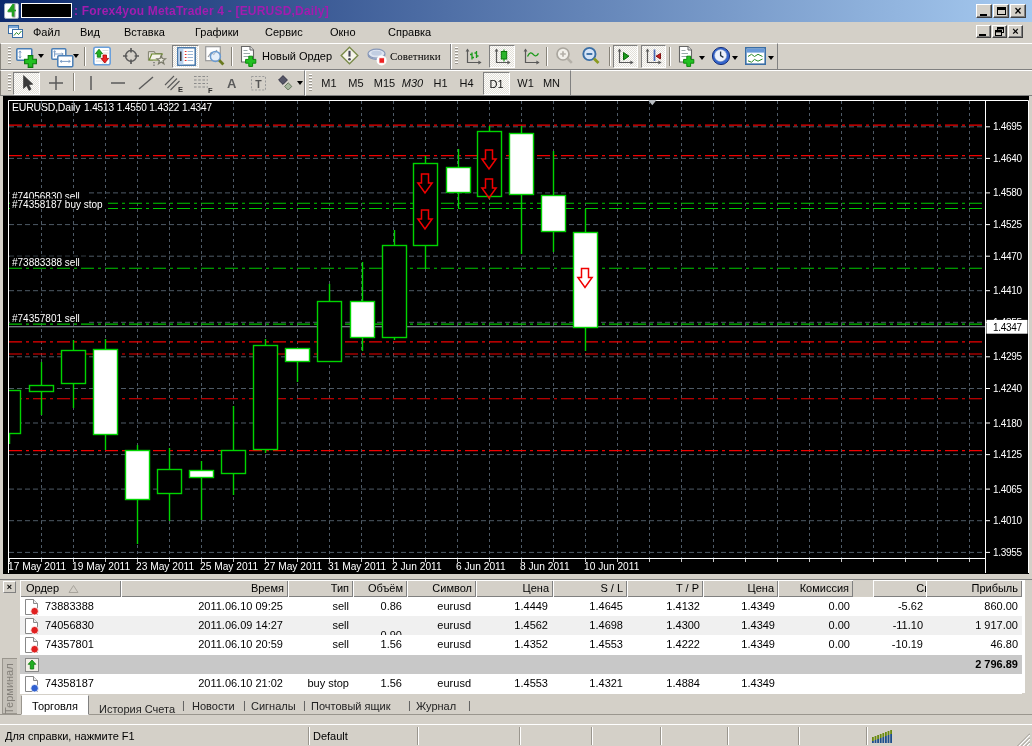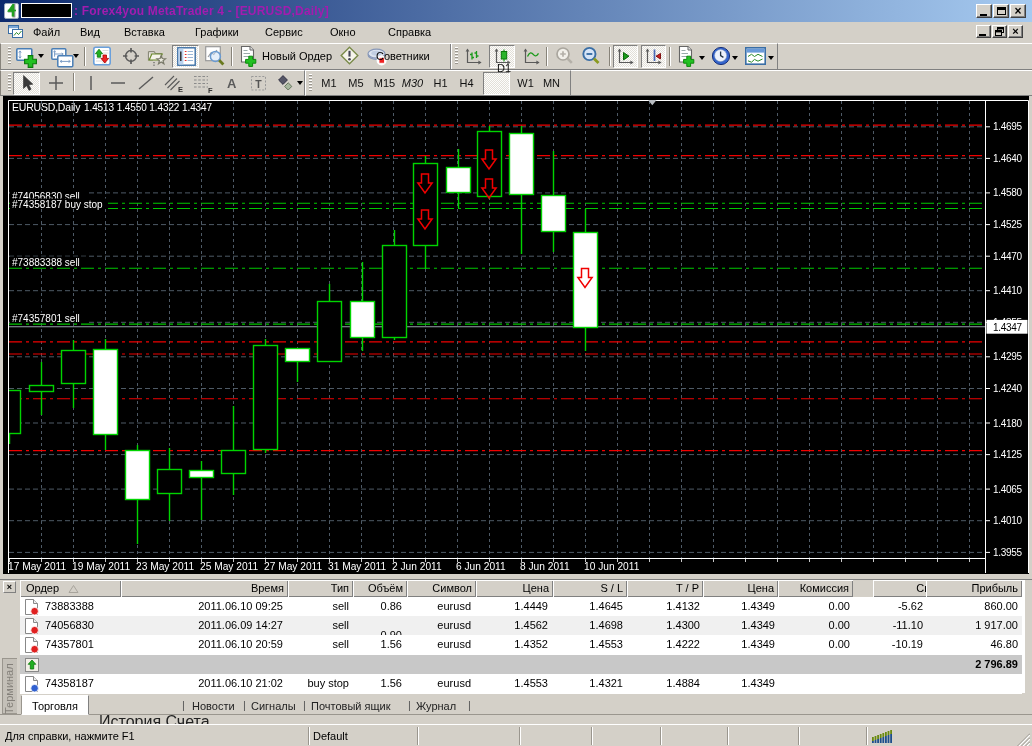--- a/index.html
+++ b/index.html
@@ -131,21 +131,21 @@
     <path d="M9.5 4.8 v5.8" stroke="#445" stroke-width="2.1"></path>
     <circle cx="9.5" cy="13.3" r="1.3" fill="#445"></circle>
   </svg>
 <svg class="abs" style="left:366px;top:46px" width="23" height="21" viewBox="0 0 23 21">
     <path d="M2 8.5 c0 2.8 3.8 4.8 8.5 4.8 s8.5-2 8.5-4.8" fill="#b8c6de" stroke="#8898b8" stroke-width="1.2"></path>
     <ellipse cx="10.5" cy="7.6" rx="8.5" ry="4.4" fill="#dde4f0" stroke="#8898b8" stroke-width="1.2"></ellipse>
     <ellipse cx="10.5" cy="7.2" rx="5.2" ry="2.4" fill="#c2cee2"></ellipse>
     <circle cx="15.6" cy="14.4" r="5" fill="#fff"></circle>
     <rect x="13" y="11.8" width="5.4" height="5.4" fill="#ee2222" stroke="#fff" stroke-width="0.8"></rect>
   </svg>
-<div class="abs t11" style="left:376px;top:50px;">Советники</div>
+<div class="abs t11" style="left:390px;top:50px;font-family:Liberation Serif, serif;">Советники</div>
 <div class="abs" style="left:450px;top:44px;width:2px;height:25px;border-left:1px solid #808080;border-right:1px solid #fff;"></div>
 <div class="grip" style="left:455px;top:47px;height:18px;"></div>
 <svg class="abs" style="left:464px;top:47px" width="20" height="20" viewBox="0 0 20 20">
     <path d="M3.5 2.5 V15.5 H16.5" stroke="#5a5a5a" stroke-width="1.2" fill="none"></path>
     <path d="M1.6 4.6 L3.5 1.4 L5.4 4.6 Z" fill="#5a5a5a"></path>
     <path d="M14.4 13.6 L17.6 15.5 L14.4 17.4 Z" fill="#5a5a5a"></path>
     <path d="M8 5.5 v7 M8 7.5 h-2 M8 10.5 h2 M12.5 4 v7 M12.5 6 h-2 M12.5 9 h2" stroke="#1a9a1a" stroke-width="1.3"></path>
   </svg>
 <div class="btn-pressed" style="left:489px;top:45px;width:26px;height:23px;"></div>
 <svg class="abs" style="left:493px;top:47px" width="20" height="20" viewBox="0 0 20 20">
@@ -252,21 +252,21 @@
   </svg>
 <div class="abs" style="left:297px;top:81px;width:0;height:0;border:3.5px solid transparent;border-top:4px solid #000;"></div>
 <div class="grip" style="left:309px;top:74px;height:18px;"></div>
 <div class="abs t11" style="left:318px;top:77px;width:22px;text-align:center;color:#111;">M1</div>
 <div class="abs t11" style="left:345px;top:77px;width:22px;text-align:center;color:#111;">M5</div>
 <div class="abs t11" style="left:371px;top:77px;width:27px;text-align:center;color:#111;">M15</div>
 <div class="abs t11" style="left:399px;top:77px;width:27px;text-align:center;color:#111;font-style:italic;">M30</div>
 <div class="abs t11" style="left:429px;top:77px;width:23px;text-align:center;color:#111;">H1</div>
 <div class="abs t11" style="left:455px;top:77px;width:23px;text-align:center;color:#111;">H4</div>
 <div class="btn-pressed" style="left:483px;top:72px;width:27px;height:23px;"></div>
-<div class="abs t11" style="left:483px;top:62px;width:42px;text-align:center;color:#111;">D1</div>
+<div class="abs t11" style="left:483px;top:78px;width:27px;text-align:center;color:#111;">D1</div>
 <div class="abs t11" style="left:513px;top:77px;width:25px;text-align:center;color:#111;">W1</div>
 <div class="abs t11" style="left:539px;top:77px;width:25px;text-align:center;color:#111;">MN</div>
 <svg class="abs" style="left:0;top:0px" width="1032" height="746" viewBox="0 0 1032 746">
     <defs>
       <clipPath id="cc">
         <rect x="9" y="101" width="976" height="457"></rect>
       </clipPath>
     </defs>
     <rect x="3" y="96" width="1026" height="478" fill="#000"></rect>
     <path d="M8.5 573 V100.5 H1028.5 V573" stroke="#fff" fill="none"></path>
@@ -497,21 +497,21 @@
       <span class="cellr" style="right:474px;top:3px;">1.4553</span>
       <span class="cellr" style="right:399px;top:3px;">1.4321</span>
       <span class="cellr" style="right:322px;top:3px;">1.4884</span>
       <span class="cellr" style="right:247px;top:3px;">1.4349</span>
     </div>
     <div class="abs" style="left:1022px;top:0px;width:3px;height:113px;background:#fff;"></div>
     <div class="abs" style="left:20px;top:113px;width:1002px;height:1px;background:#fff;"></div>
     <div class="abs" style="left:20px;top:114px;width:1009px;height:20px;background:#D4D0C8;"></div>
     <div class="abs" style="left:0px;top:134px;width:1032px;height:1px;background:#9a968e;"></div>
     <div class="abs" style="left:21px;top:115px;width:68px;height:20px;background:#fff;border:1px solid;border-color:#fff #808080 #fff #9a968e;font-size:11px;text-align:center;padding-top:4px;z-index:3;">Торговля</div>
-    <div class="abs" style="left:99px;top:133px;font-size:16px;color:#222;">История Счета</div>
+    <div class="abs" style="left:99px;top:123px;font-size:11px;color:#222;">История Счета</div>
     <div class="abs" style="left:192px;top:120px;font-size:11px;color:#222;">Новости</div>
     <div class="abs" style="left:251px;top:120px;font-size:11px;color:#222;">Сигналы</div>
     <div class="abs" style="left:311px;top:120px;font-size:11px;color:#222;">Почтовый ящик</div>
     <div class="abs" style="left:416px;top:120px;font-size:11px;color:#222;">Журнал</div>
     <div class="abs" style="left:182px;top:119px;font-size:11px;color:#555;">|</div>
     <div class="abs" style="left:243px;top:119px;font-size:11px;color:#555;">|</div>
     <div class="abs" style="left:303px;top:119px;font-size:11px;color:#555;">|</div>
     <div class="abs" style="left:408px;top:119px;font-size:11px;color:#555;">|</div>
     <div class="abs" style="left:468px;top:119px;font-size:11px;color:#555;">|</div>
   </div>

